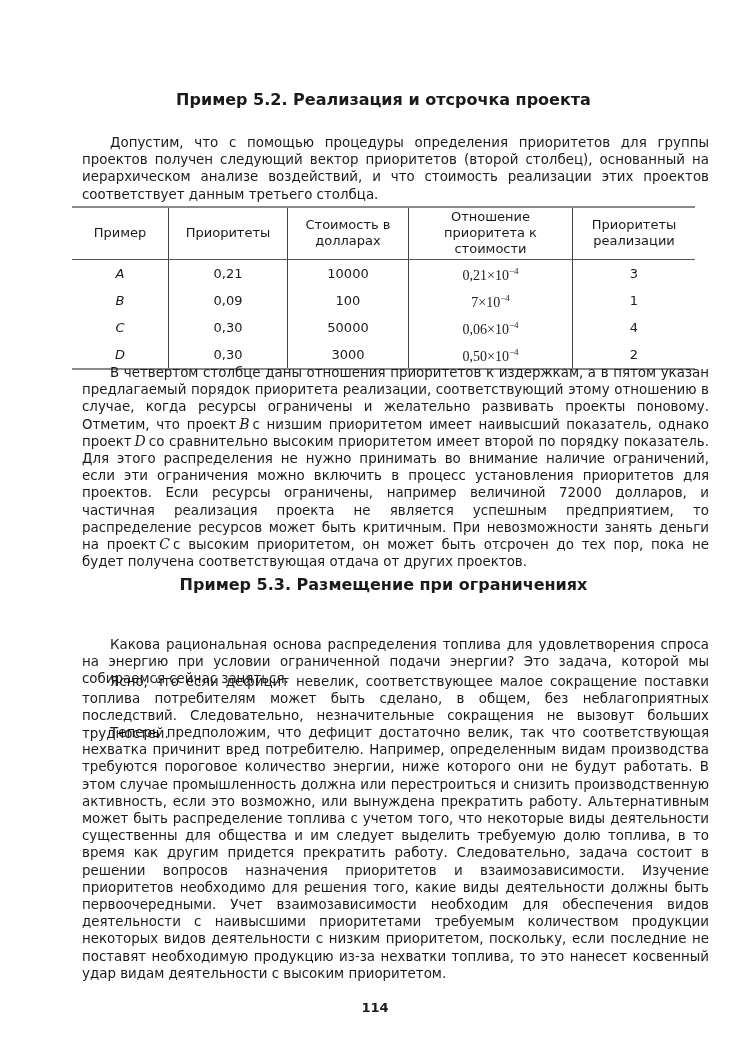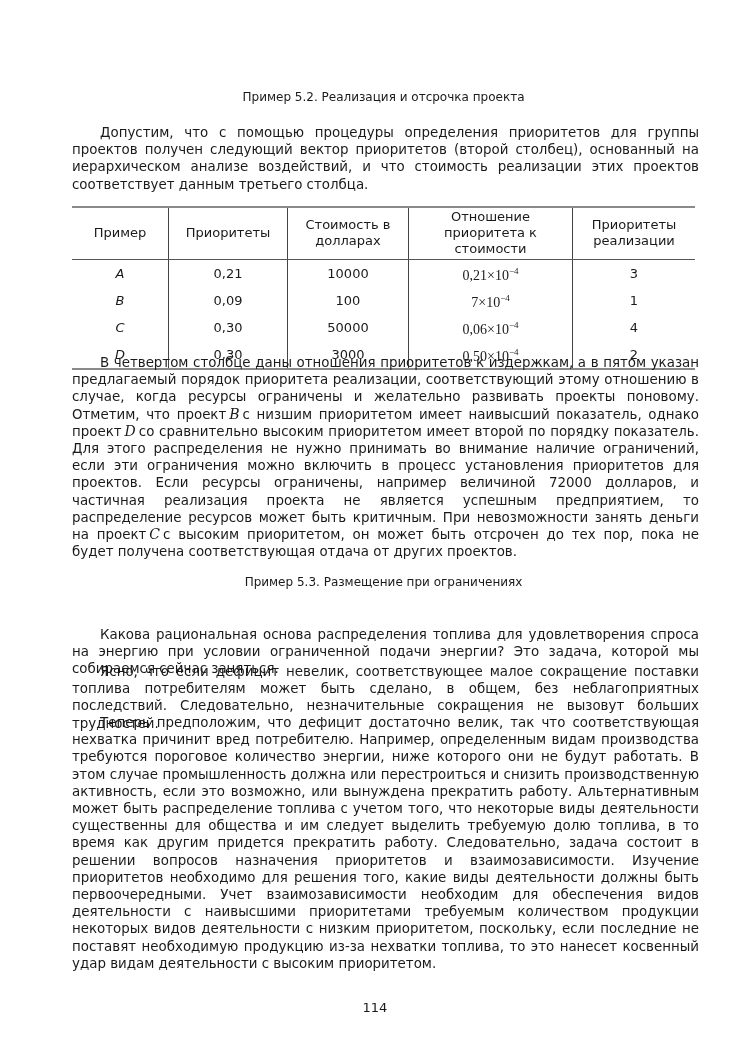--- a/index.html
+++ b/index.html
@@ -1,30 +1,30 @@
 <!DOCTYPE html>
 <html><head>
 <meta charset="utf-8">
 <style>
   html, body { margin: 0; padding: 0; background: #ffffff; }
   body { width: 750px; height: 1061px; position: relative; overflow: hidden;
          font-family: "DejaVu Sans", sans-serif; color: #1a1a1a; }
   .page { position: absolute; left: 70px; top: 0; width: 627px; }
-  .heading { text-align: center; font-weight: normal; font-size: 12px; margin: 0; position: absolute; left: 0; width: 627px; }
-  .para { font-size: 13.4px; line-height: 17.2px; text-align: justify; margin: 2px; text-indent: 28px; position: absolute; left: 0; width: 627px; }
+  .heading { text-align: center; font-weight: bold; font-size: 16px; margin: 0; position: absolute; left: 0; width: 627px; }
+  .para { font-size: 13.4px; line-height: 17.2px; text-align: justify; margin: 12px; text-indent: 28px; position: absolute; left: 0; width: 627px; }
   .para .m { font-family: "DejaVu Serif", serif; font-style: italic; font-size: 14px; padding: 0 3px; }
   table { position: absolute; left: 2px; top: 206px; width: 623px; border-collapse: collapse; font-size: 13px; }
   thead th { font-weight: normal; line-height: 16px; padding: 1px 4px 2px; vertical-align: middle; height: 34px; border-top: 2px solid #8a8a8a; border-bottom: 1px solid #555; }
   td { text-align: center; height: 23px; padding: 0; line-height: 23px; }
   th + th, td + td { border-left: 1px solid #444; }
   tbody tr:last-child td { border-bottom: 2px solid #8a8a8a; }
   td.proj { font-style: italic; }
   td.ratio { font-family: Liberation Serif, serif; font-size: 14px; }
   td.ratio sup { font-size: 9px; vertical-align: 6px; }
-  .pagenum { position: absolute; top: 1000px; left: 0; width: 750px; text-align: center; font-size: 13px; }
+  .pagenum { position: absolute; top: 1000px; left: 0; width: 750px; text-align: center; font-size: 13px; font-weight: bold; }
 </style>
 </head>
 <body>
 
 <div class="page">
   <h2 class="heading" style="top:90px">Пример 5.2. Реализация и отсрочка проекта</h2>
 
   <p class="para" style="top:122px">Допустим, что с помощью процедуры определения приоритетов для группы проектов получен следующий вектор приоритетов (второй столбец), основанный на иерархическом анализе воздействий, и что стоимость реализации этих проектов соответствует данным третьего столбца.</p>
 
   <table>

